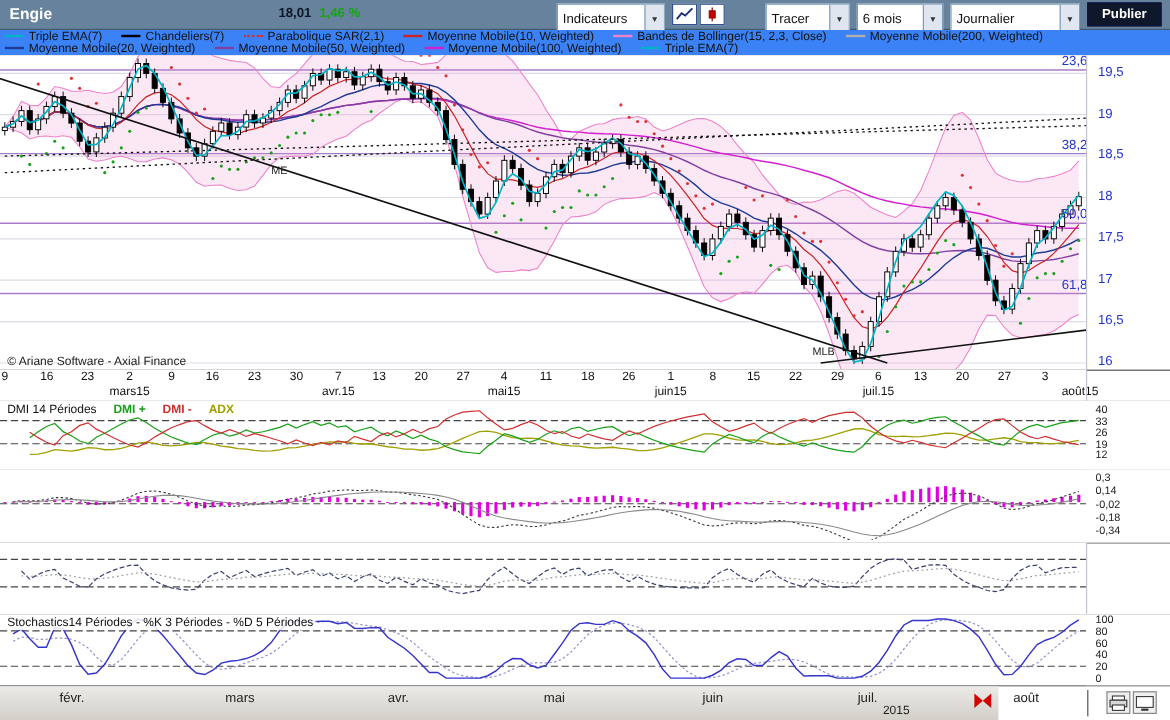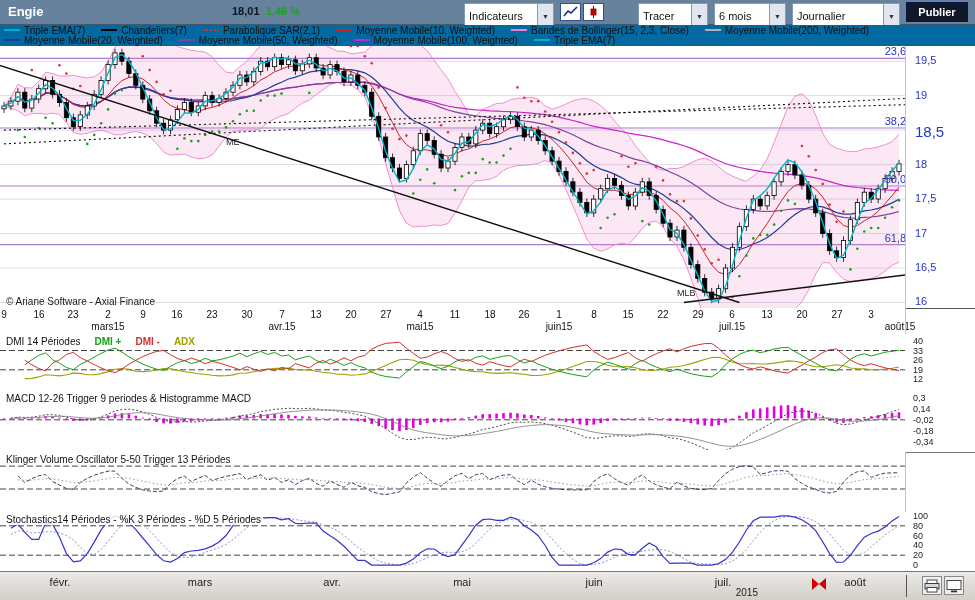--- a/index.html
+++ b/index.html
@@ -12,39 +12,39 @@
   #t-title{position:absolute;left:8px;top:4px;color:#fff;font-weight:bold;font-size:13px;}
   #t-price{position:absolute;left:232px;top:5px;color:#0d1626;font-size:11px;font-weight:bold;}
   #t-change{position:absolute;left:266px;top:5px;color:#17a517;font-size:11px;font-weight:bold;}
   .combo{position:absolute;top:3px;height:26px;background:#fff;border:1px solid #7f9db9;display:flex;align-items:center;font-size:11px;color:#111;box-sizing:border-box;}
   .combo-label{flex:1;padding:0 4px;white-space:nowrap;overflow:hidden;}
   .combo-arrow{width:15px;align-self:stretch;background:#dfe6ef;border-left:1px solid #7f9db9;display:flex;align-items:center;justify-content:center;font-size:7px;color:#333;}
   .tool-btn{position:absolute;top:3px;width:21px;height:18px;background:#fff;border:1px solid #33508c;display:flex;align-items:center;justify-content:center;box-sizing:border-box;}
   #publish-btn{position:absolute;left:906px;top:2px;width:62px;height:20px;background:#0f172a;color:#fff;font-weight:bold;font-size:11px;border:1px solid #0d1545;display:flex;align-items:center;justify-content:center;box-sizing:border-box;}
 
   
-  #legendbar{position:absolute;left:0;top:25px;width:975px;height:21px;background:#0369a1;font-size:10px;color:#111;}
+  #legendbar{position:absolute;left:0;top:25px;width:975px;height:21px;background:#3b82f6;font-size:10px;color:#111;}
   .legend-row{display:flex;align-items:center;height:10px;padding:0 0 0 4px;gap:16px;white-space:nowrap;}
   .legend-item{display:inline-flex;align-items:center;gap:4px;}
   .legend-marker{display:inline-block;width:16px;height:0;}
 
   
   #chart-wrap{position:absolute;left:0;top:46px;width:905px;height:262px;background:#fff;}
   #fib-labels{position:absolute;left:0;top:46px;width:905px;height:262px;pointer-events:none;}
   #main-gutter{position:absolute;left:905px;top:46px;width:70px;height:262px;background:#fff;}
   #copyright{position:absolute;left:6px;top:250px;font-size:10px;color:#222;}
   #xaxis{position:absolute;left:0;top:308px;width:905px;height:26px;background:#fff;}
   .panel{position:absolute;left:0;width:905px;background:#fff;}
   .panel-title{position:absolute;left:4px;top:2px;font-size:10px;color:#111;background:rgba(255,255,255,.85);padding:0 2px;white-space:nowrap;}
   .gutter{position:absolute;left:905px;width:70px;background:#fff;font-size:9px;color:#222;}
   .sep{position:absolute;left:0;width:975px;height:1px;background:#777;}
   #v-sep{position:absolute;left:905px;top:46px;width:1px;height:525px;background:#c4c4ce;}
 
   
-  #bottombar{position:absolute;left:0;top:572px;width:975px;height:28px;background:linear-gradient(#eceae6,#d2cfc9);}
+  #bottombar{position:absolute;left:0;top:572px;width:832px;height:28px;background:linear-gradient(#eceae6,#d2cfc9);}
   #bottom-year{position:absolute;left:710px;top:15px;width:48px;text-align:right;font-size:10px;color:#222;}
   #timeline-marker{position:absolute;top:6px;display:flex;}
   .tri-l{width:0;height:0;border-top:6px solid transparent;border-bottom:6px solid transparent;border-right:7px solid #d40000;}
   .tri-r{width:0;height:0;border-top:6px solid transparent;border-bottom:6px solid transparent;border-left:7px solid #d40000;}
   #bb-div{position:absolute;left:906px;top:3px;width:1px;height:22px;background:#555;}
   .bb-icon{position:absolute;top:4px;width:20px;height:19px;background:#efefef;border:1px solid #888;display:flex;align-items:center;justify-content:center;box-sizing:border-box;}
 </style>
 </head>
 <body>
 
@@ -557,21 +557,21 @@
   </div>
   <div id="fib-labels">
       <span style="position: absolute; right: -14px; top: -1px; color: rgb(34, 51, 204); font-size: 11px;">23,6 %</span>
       <span style="position: absolute; right: -14px; top: 69px; color: rgb(34, 51, 204); font-size: 11px;">38,2 %</span>
       <span style="position: absolute; right: -14px; top: 127px; color: rgb(34, 51, 204); font-size: 11px;">50,0 %</span>
       <span style="position: absolute; right: -14px; top: 186px; color: rgb(34, 51, 204); font-size: 11px;">61,8 %</span>
     </div>
   <div id="main-gutter">
       <span style="position: absolute; left: 10px; top: 8px; color: rgb(34, 51, 204); font-size: 11px;">19,5</span>
       <span style="position: absolute; left: 10px; top: 43px; color: rgb(34, 51, 204); font-size: 11px;">19</span>
-      <span style="position: absolute; left: 10px; top: 77px; color: rgb(34, 51, 204); font-size: 15px;">18,5</span>
+      <span style="position: absolute; left: 10px; top: 77px; color: rgb(34, 51, 204); font-size: 11px;">18,5</span>
       <span style="position: absolute; left: 10px; top: 112px; color: rgb(34, 51, 204); font-size: 11px;">18</span>
       <span style="position: absolute; left: 10px; top: 146px; color: rgb(34, 51, 204); font-size: 11px;">17,5</span>
       <span style="position: absolute; left: 10px; top: 181px; color: rgb(34, 51, 204); font-size: 11px;">17</span>
       <span style="position: absolute; left: 10px; top: 215px; color: rgb(34, 51, 204); font-size: 11px;">16,5</span>
       <span style="position: absolute; left: 10px; top: 249px; color: rgb(34, 51, 204); font-size: 11px;">16</span>
     </div>
 
   <div class="sep" style="top:308px;background:#555"></div>
   <div id="xaxis">
       <span style="position: absolute; left: -8px; top: 1px; width: 24px; text-align: center; font-size: 10px; color: rgb(17, 17, 17);">9</span>
@@ -752,36 +752,30 @@
         <rect x="856.1" y="27.4" width="2.6" height="0.8" fill="#e000e0"></rect>
         <rect x="863.0" y="26.1" width="2.6" height="1.3" fill="#e000e0"></rect>
         <rect x="869.9" y="25.3" width="2.6" height="2.1" fill="#e000e0"></rect>
         <rect x="876.9" y="24.2" width="2.6" height="3.2" fill="#e000e0"></rect>
         <rect x="883.8" y="23.1" width="2.6" height="4.4" fill="#e000e0"></rect>
         <rect x="890.8" y="22.1" width="2.6" height="5.3" fill="#e000e0"></rect>
         <rect x="897.7" y="21.3" width="2.6" height="6.1" fill="#e000e0"></rect>
         <polyline points="10.9,27.1 17.9,26.1 24.8,26.5 31.8,26.2 38.7,25.2 45.6,23.7 52.6,23.7 59.5,24.4 66.4,26.2 73.4,28.3 80.3,29.0 87.3,28.9 94.2,27.8 101.1,25.8 108.1,23.1 115.0,20.0 121.9,18.4 128.9,18.2 135.8,19.1 142.8,21.0 149.7,23.4 156.6,26.4 163.6,29.3 170.5,30.7 177.4,31.0 184.4,30.6 191.3,31.0 198.3,30.8 205.2,29.8 212.1,29.5 219.1,28.9 226.0,28.0 233.0,26.7 239.9,24.9 246.8,24.0 253.8,22.5 260.7,20.6 267.6,19.7 274.6,18.3 281.5,17.8 288.5,17.2 295.4,17.7 302.3,17.7 309.3,17.3 316.2,17.9 323.1,19.0 330.1,19.2 337.0,20.0 344.0,21.5 350.9,22.2 357.8,23.6 364.8,25.3 371.7,28.6 378.7,32.8 385.6,37.7 392.5,42.2 399.5,46.4 406.4,48.4 413.3,48.6 420.3,47.2 427.2,46.3 434.2,46.6 441.1,47.7 448.0,47.7 455.0,46.4 461.9,44.4 468.8,43.2 475.8,40.9 482.7,38.5 489.7,37.2 496.6,35.6 503.5,33.7 510.5,31.8 517.4,31.2 524.3,31.4 531.3,31.0 538.2,31.5 545.2,32.6 552.1,34.3 559.0,36.3 566.0,38.6 572.9,41.2 579.9,43.8 586.8,46.5 593.7,47.3 600.7,46.9 607.6,45.5 614.5,44.8 621.5,44.8 628.4,45.5 635.4,44.7 642.3,43.1 649.2,42.7 656.2,43.3 663.1,44.8 670.0,46.8 677.0,47.6 683.9,49.3 690.9,51.8 697.8,54.6 704.7,57.6 711.7,60.1 718.6,60.9 725.6,59.5 732.5,56.4 739.4,52.0 746.4,46.9 753.3,41.8 760.2,38.3 767.2,34.5 774.1,30.4 781.1,26.3 788.0,22.6 794.9,20.6 801.9,19.9 808.8,20.5 815.7,22.2 822.7,25.2 829.6,28.9 836.6,32.4 843.5,33.7 850.4,33.0 857.4,31.0 864.3,28.6 871.2,27.3 878.2,25.4 885.1,23.1 892.1,20.8 899.0,18.5 " fill="none" stroke="#333333" stroke-width="0.9" stroke-dasharray="2,2"></polyline>
         <polyline points="10.9,27.4 17.9,27.1 24.8,27.0 31.8,26.8 38.7,26.5 45.6,25.9 52.6,25.5 59.5,25.3 66.4,25.4 73.4,26.0 80.3,26.6 87.3,27.1 94.2,27.2 101.1,26.9 108.1,26.2 115.0,24.9 121.9,23.6 128.9,22.5 135.8,21.8 142.8,21.7 149.7,22.0 156.6,22.9 163.6,24.2 170.5,25.5 177.4,26.6 184.4,27.4 191.3,28.1 198.3,28.6 205.2,28.9 212.1,29.0 219.1,29.0 226.0,28.8 233.0,28.4 239.9,27.7 246.8,26.9 253.8,26.1 260.7,25.0 267.6,23.9 274.6,22.8 281.5,21.8 288.5,20.9 295.4,20.3 302.3,19.7 309.3,19.2 316.2,19.0 323.1,19.0 330.1,19.0 337.0,19.2 344.0,19.7 350.9,20.2 357.8,20.9 364.8,21.8 371.7,23.1 378.7,25.1 385.6,27.6 392.5,30.5 399.5,33.7 406.4,36.6 413.3,39.0 420.3,40.6 427.2,41.8 434.2,42.7 441.1,43.7 448.0,44.5 455.0,44.9 461.9,44.8 468.8,44.5 475.8,43.8 482.7,42.7 489.7,41.6 496.6,40.4 503.5,39.1 510.5,37.6 517.4,36.3 524.3,35.3 531.3,34.5 538.2,33.9 545.2,33.6 552.1,33.8 559.0,34.3 566.0,35.1 572.9,36.4 579.9,37.8 586.8,39.6 593.7,41.1 600.7,42.3 607.6,42.9 614.5,43.3 621.5,43.6 628.4,44.0 635.4,44.1 642.3,43.9 649.2,43.7 656.2,43.6 663.1,43.8 670.0,44.4 677.0,45.0 683.9,45.9 690.9,47.1 697.8,48.6 704.7,50.4 711.7,52.3 718.6,54.0 725.6,55.1 732.5,55.4 739.4,54.7 746.4,53.1 753.3,50.9 760.2,48.3 767.2,45.6 774.1,42.5 781.1,39.3 788.0,36.0 794.9,32.9 801.9,30.3 808.8,28.3 815.7,27.1 822.7,26.7 829.6,27.2 836.6,28.2 843.5,29.3 850.4,30.1 857.4,30.2 864.3,29.9 871.2,29.4 878.2,28.6 885.1,27.5 892.1,26.2 899.0,24.6 " fill="none" stroke="#888888" stroke-width="0.9"></polyline>
       </svg>
-    <div class="panel-title">
-      <span>MACD 12-26   Trigger 9 periodes &amp; Histogramme MACD</span>
-    </div>
   </div>
   <div class="sep" style="top:452px"></div>
 
   <div class="panel" id="panel-klinger" style="top:452px;height:60px">
     <svg id="svg-klinger" width="905" height="58" viewBox="0 0 905 58">
         <line x1="0" y1="14.1" x2="905" y2="14.1" stroke="#444" stroke-width="1" stroke-dasharray="6,3"></line>
         <line x1="0" y1="37.0" x2="905" y2="37.0" stroke="#444" stroke-width="1" stroke-dasharray="6,3"></line>
         <polyline points="17.9,23.8 24.8,30.6 31.8,26.6 38.7,23.8 45.6,22.5 52.6,29.6 59.5,33.0 66.4,36.5 73.4,37.4 80.3,30.3 87.3,26.3 94.2,23.3 101.1,21.0 108.1,19.2 115.0,19.0 121.9,26.4 128.9,32.0 135.8,35.4 142.8,37.9 149.7,39.0 156.6,39.7 163.6,39.0 170.5,31.4 177.4,26.6 184.4,24.2 191.3,29.5 198.3,26.2 205.2,23.4 212.1,28.5 219.1,26.2 226.0,24.3 233.0,23.0 239.9,21.6 246.8,27.6 253.8,24.7 260.7,22.8 267.6,28.3 274.6,25.5 281.5,30.4 288.5,27.7 295.4,32.6 302.3,28.6 309.3,26.3 316.2,31.5 323.1,34.2 330.1,28.9 337.0,32.5 344.0,35.3 350.9,30.2 357.8,33.8 364.8,35.4 371.7,39.7 378.7,41.6 385.6,42.7 392.5,41.2 399.5,40.0 406.4,30.9 413.3,25.1 420.3,20.7 427.2,26.2 434.2,31.2 441.1,34.3 448.0,28.7 455.0,23.7 461.9,21.3 468.8,26.7 475.8,22.7 482.7,21.5 489.7,27.8 496.6,24.9 503.5,23.1 510.5,22.7 517.4,28.8 524.3,32.6 531.3,28.2 538.2,32.2 545.2,34.8 552.1,36.3 559.0,37.2 566.0,37.7 572.9,37.9 579.9,37.9 586.8,37.8 593.7,29.4 600.7,24.6 607.6,21.7 614.5,26.7 621.5,30.7 628.4,33.2 635.4,26.5 642.3,23.0 649.2,29.0 656.2,32.8 663.1,35.3 670.0,36.7 677.0,30.0 683.9,33.9 690.9,36.4 697.8,37.2 704.7,37.6 711.7,36.4 718.6,28.6 725.6,21.6 732.5,17.2 739.4,14.6 746.4,13.7 753.3,14.8 760.2,22.5 767.2,20.6 774.1,18.9 781.1,18.6 788.0,19.2 794.9,26.6 801.9,31.4 808.8,35.1 815.7,37.4 822.7,40.1 829.6,41.0 836.6,39.4 843.5,30.0 850.4,23.3 857.4,19.7 864.3,18.9 871.2,25.4 878.2,22.8 885.1,21.1 892.1,20.9 899.0,20.7 " fill="none" stroke="#39406a" stroke-width="1" stroke-dasharray="4,2"></polyline>
         <polyline points="17.9,27.9 24.8,28.3 31.8,28.1 38.7,27.5 45.6,26.8 52.6,27.2 59.5,28.0 66.4,29.2 73.4,30.4 80.3,30.4 87.3,29.8 94.2,28.9 101.1,27.7 108.1,26.5 115.0,25.4 121.9,25.6 128.9,26.5 135.8,27.8 142.8,29.2 149.7,30.6 156.6,31.9 163.6,32.9 170.5,32.7 177.4,31.8 184.4,30.8 191.3,30.6 198.3,30.0 205.2,29.0 212.1,28.9 219.1,28.5 226.0,27.9 233.0,27.2 239.9,26.4 246.8,26.6 253.8,26.3 260.7,25.8 267.6,26.2 274.6,26.1 281.5,26.7 288.5,26.8 295.4,27.6 302.3,27.8 309.3,27.6 316.2,28.1 323.1,29.0 330.1,29.0 337.0,29.5 344.0,30.3 350.9,30.3 357.8,30.8 364.8,31.5 371.7,32.6 378.7,33.9 385.6,35.2 392.5,36.0 399.5,36.6 406.4,35.8 413.3,34.3 420.3,32.3 427.2,31.5 434.2,31.4 441.1,31.8 448.0,31.4 455.0,30.3 461.9,29.0 468.8,28.7 475.8,27.8 482.7,26.9 489.7,27.1 496.6,26.7 503.5,26.2 510.5,25.7 517.4,26.2 524.3,27.1 531.3,27.2 538.2,28.0 545.2,28.9 552.1,30.0 559.0,31.0 566.0,32.0 572.9,32.8 579.9,33.5 586.8,34.1 593.7,33.5 600.7,32.2 607.6,30.7 614.5,30.1 621.5,30.2 628.4,30.6 635.4,30.1 642.3,29.0 649.2,29.0 656.2,29.6 663.1,30.4 670.0,31.3 677.0,31.1 683.9,31.5 690.9,32.2 697.8,32.9 704.7,33.6 711.7,34.0 718.6,33.2 725.6,31.6 732.5,29.5 739.4,27.4 746.4,25.4 753.3,23.9 760.2,23.7 767.2,23.3 774.1,22.6 781.1,22.1 788.0,21.7 794.9,22.4 801.9,23.6 808.8,25.3 815.7,27.0 822.7,28.9 829.6,30.6 836.6,31.9 843.5,31.6 850.4,30.4 857.4,28.9 864.3,27.5 871.2,27.2 878.2,26.5 885.1,25.8 892.1,25.1 899.0,24.4 " fill="none" stroke="#999999" stroke-width="1" stroke-dasharray="1.5,2.5"></polyline>
       </svg>
-    <div class="panel-title">
-      <span>Klinger Volume Oscillator 5-50   Trigger 13 Périodes</span>
-    </div>
   </div>
   <div class="sep" style="top:512px"></div>
 
   <div class="panel" id="panel-stoch" style="top:512px;height:59px">
     <svg id="svg-stoch" width="905" height="57" viewBox="0 0 905 57">
         <line x1="0" y1="13.8" x2="905" y2="13.8" stroke="#444" stroke-width="1" stroke-dasharray="6,3"></line>
         <line x1="0" y1="43.2" x2="905" y2="43.2" stroke="#444" stroke-width="1" stroke-dasharray="6,3"></line>
         <polyline points="10.9,22.4 17.9,18.9 24.8,19.3 31.8,20.9 38.7,20.7 45.6,19.7 52.6,19.7 59.5,20.7 66.4,23.5 73.4,28.0 80.3,35.5 87.3,41.4 94.2,42.4 101.1,37.6 108.1,29.5 115.0,20.5 121.9,13.3 128.9,9.3 135.8,9.3 142.8,12.7 149.7,18.8 156.6,26.2 163.6,33.8 170.5,40.4 177.4,44.5 184.4,45.7 191.3,45.0 198.3,42.9 205.2,40.3 212.1,37.8 219.1,35.7 226.0,32.5 233.0,27.6 239.9,21.5 246.8,15.9 253.8,11.1 260.7,7.6 267.6,6.0 274.6,5.9 281.5,6.2 288.5,6.4 295.4,7.5 302.3,8.7 309.3,9.7 316.2,10.4 323.1,12.9 330.1,15.3 337.0,18.6 344.0,23.3 350.9,29.4 357.8,35.2 364.8,40.1 371.7,45.1 378.7,48.9 385.6,51.2 392.5,52.1 399.5,53.1 406.4,52.7 413.3,51.5 420.3,49.0 427.2,45.8 434.2,42.5 441.1,40.7 448.0,40.2 455.0,40.5 461.9,39.8 468.8,37.1 475.8,31.4 482.7,24.1 489.7,17.0 496.6,12.0 503.5,8.9 510.5,7.3 517.4,7.2 524.3,8.5 531.3,10.5 538.2,13.6 545.2,19.3 552.1,26.9 559.0,34.8 566.0,41.8 572.9,47.6 579.9,51.6 586.8,53.1 593.7,52.6 600.7,51.3 607.6,48.7 614.5,45.5 621.5,42.4 628.4,40.8 635.4,40.0 642.3,39.2 649.2,38.0 656.2,37.4 663.1,37.8 670.0,39.6 677.0,42.6 683.9,46.6 690.9,49.9 697.8,51.6 704.7,51.9 711.7,52.3 718.6,52.4 725.6,51.6 732.5,49.0 739.4,44.4 746.4,37.4 753.3,28.8 760.2,20.4 767.2,13.4 774.1,8.4 781.1,5.6 788.0,4.6 794.9,4.6 801.9,5.2 808.8,6.6 815.7,9.5 822.7,14.7 829.6,22.0 836.6,30.5 843.5,38.1 850.4,43.0 857.4,43.8 864.3,40.5 871.2,34.7 878.2,28.6 885.1,22.9 892.1,17.9 899.0,13.8 " fill="none" stroke="#9090cc" stroke-width="1" stroke-dasharray="2,2"></polyline>
         <polyline points="10.9,16.2 17.9,12.1 24.8,20.3 31.8,27.4 38.7,27.4 45.6,11.1 52.6,12.1 59.5,25.2 66.4,41.6 73.4,49.8 80.3,48.9 87.3,41.6 94.2,30.1 101.1,17.9 108.1,8.8 115.0,3.9 121.9,5.8 128.9,10.4 135.8,17.6 142.8,26.0 149.7,34.2 156.6,42.7 163.6,48.8 170.5,50.1 177.4,46.5 184.4,40.6 191.3,39.0 198.3,38.3 205.2,36.8 212.1,34.1 219.1,30.0 226.0,23.5 233.0,13.6 239.9,6.5 246.8,6.0 253.8,6.0 260.7,6.0 267.6,5.7 274.6,5.7 281.5,7.8 288.5,6.7 295.4,11.5 302.3,11.7 309.3,11.0 316.2,11.1 323.1,19.1 330.1,23.8 337.0,28.2 344.0,34.3 350.9,41.4 357.8,48.4 364.8,48.4 371.7,53.1 378.7,53.1 385.6,53.1 392.5,53.1 399.5,53.1 406.4,51.1 413.3,47.1 420.3,40.7 427.2,36.8 434.2,37.0 441.1,41.8 448.0,44.6 455.0,42.5 461.9,33.2 468.8,23.7 475.8,13.2 482.7,7.7 489.7,7.0 496.6,8.3 503.5,8.3 510.5,5.2 517.4,7.2 524.3,13.8 531.3,18.1 538.2,23.7 545.2,33.5 552.1,45.5 559.0,53.1 566.0,53.1 572.9,53.1 579.9,53.1 586.8,53.1 593.7,50.7 600.7,46.6 607.6,40.1 614.5,37.0 621.5,37.6 628.4,42.6 635.4,42.6 642.3,36.2 649.2,31.0 656.2,34.8 663.1,44.6 670.0,51.4 677.0,51.1 683.9,51.1 690.9,51.1 697.8,53.1 704.7,53.1 711.7,53.1 718.6,51.6 725.6,47.3 732.5,40.1 739.4,30.0 746.4,18.0 753.3,8.8 760.2,5.1 767.2,5.1 774.1,5.1 781.1,3.9 788.0,3.9 794.9,5.2 801.9,7.7 808.8,12.3 815.7,18.6 822.7,29.8 829.6,41.6 836.6,50.3 843.5,50.0 850.4,43.4 857.4,33.7 864.3,25.2 871.2,21.5 878.2,19.1 885.1,14.9 892.1,8.9 899.0,4.6 " fill="none" stroke="#3535cc" stroke-width="1.2"></polyline>
       </svg>

